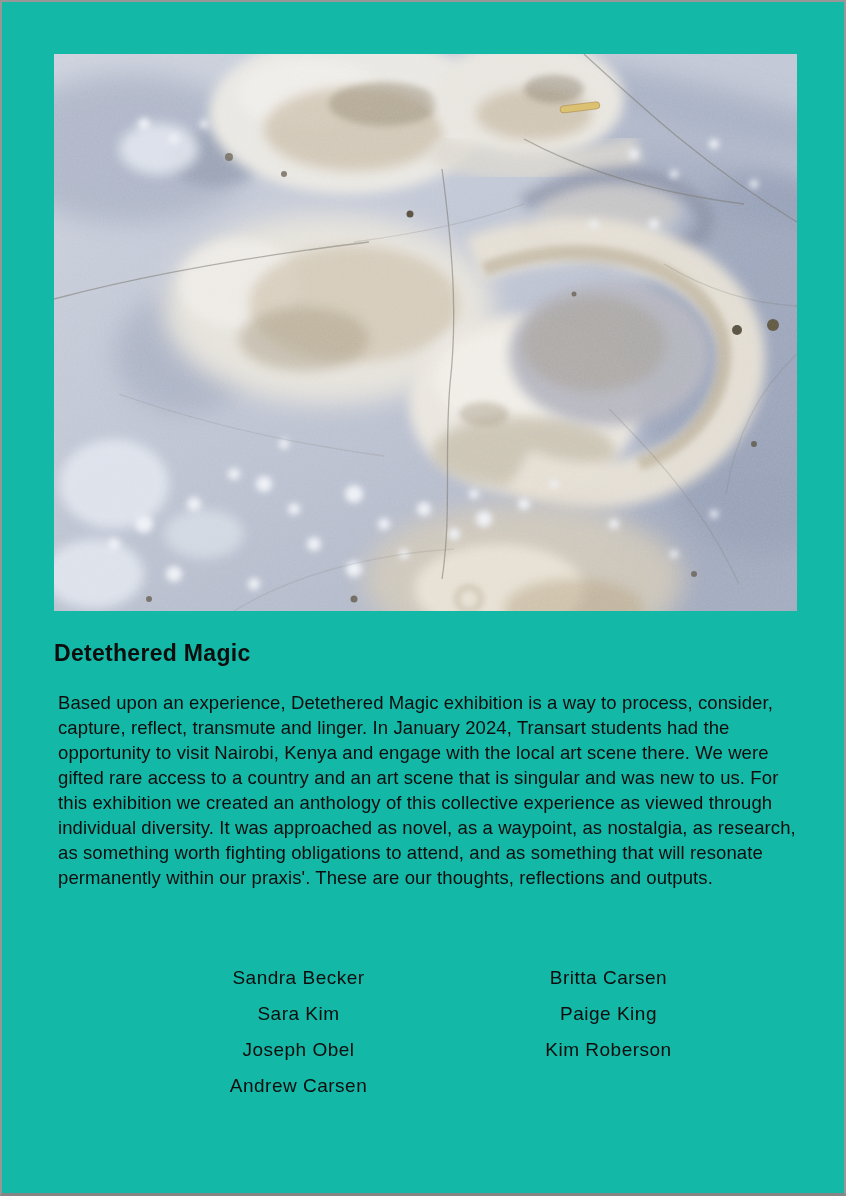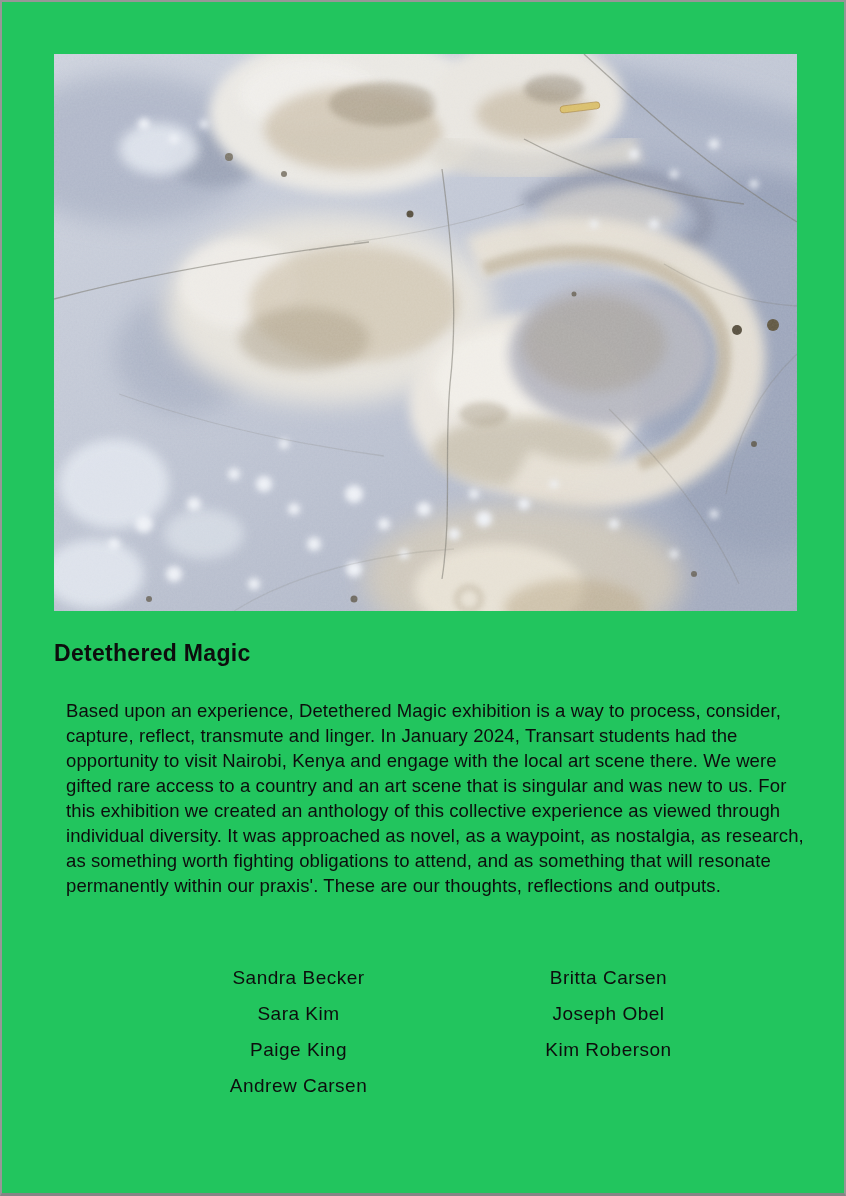--- a/index.html
+++ b/index.html
@@ -1,33 +1,33 @@
 <!DOCTYPE html>
 <html><head>
 <meta charset="utf-8">
 <style>
   html,body{margin:0;padding:0;background:#ffffff;}
   body{width:846px;height:1196px;font-family:"Liberation Sans",sans-serif;color:#111;}
   .page{
     position:relative;width:846px;height:1196px;box-sizing:border-box;
-    background:#22c55e;
+    background:#14b8a6;
     border:2px solid #979797;border-bottom:3px solid #858585;
     overflow:hidden;
   }
   .photo{
     position:absolute;left:52px;top:52px;width:743px;height:557px;margin:0;
     overflow:hidden;background:#bfc5d3;
   }
   .photo svg{display:block;width:100%;height:100%;}
   .page-title{
     position:absolute;left:52px;top:638px;margin:0;
     font-size:23px;font-weight:700;letter-spacing:0.3px;color:#0d0d0d;
   }
   .intro{
-    position:absolute;left:52px;top:684px;width:742px;margin:12px;
+    position:absolute;left:52px;top:684px;width:742px;margin:4px;
     font-size:18.5px;line-height:25px;letter-spacing:0.1px;color:#0d0d0d;
   }
   .contributors{
     position:absolute;left:125px;top:958px;width:620px;
     display:grid;grid-template-columns:343px auto;grid-auto-rows:36px;
     align-items:center;
     text-align:center;
   }
   .contributor{
     font-size:19px;letter-spacing:0.5px;color:#0d0d0d;white-space:nowrap;
@@ -186,19 +186,19 @@
   </figure>
 
   <h1 class="page-title">Detethered Magic</h1>
 
   <p class="intro">Based upon an experience, Detethered Magic exhibition is a way to process, consider, capture, reflect, transmute and linger. In January 2024, Transart students had the opportunity to visit Nairobi, Kenya and engage with the local art scene there. We were gifted rare access to a country and an art scene that is singular and was new to us. For this exhibition we created an anthology of this collective experience as viewed through individual diversity. It was approached as novel, as a waypoint, as nostalgia, as research, as something worth fighting obligations to attend, and as something that will resonate permanently within our praxis'. These are our thoughts, reflections and outputs.</p>
 
   <div class="contributors">
     <div class="contributor">Sandra Becker</div>
     <div class="contributor">Britta Carsen</div>
     <div class="contributor">Sara Kim</div>
+    <div class="contributor">Paige King</div>
     <div class="contributor">Joseph Obel</div>
-    <div class="contributor">Paige King</div>
     <div class="contributor">Kim Roberson</div>
     <div class="contributor">Andrew Carsen</div>
   </div>
 
 </div>
 
 </body></html>

